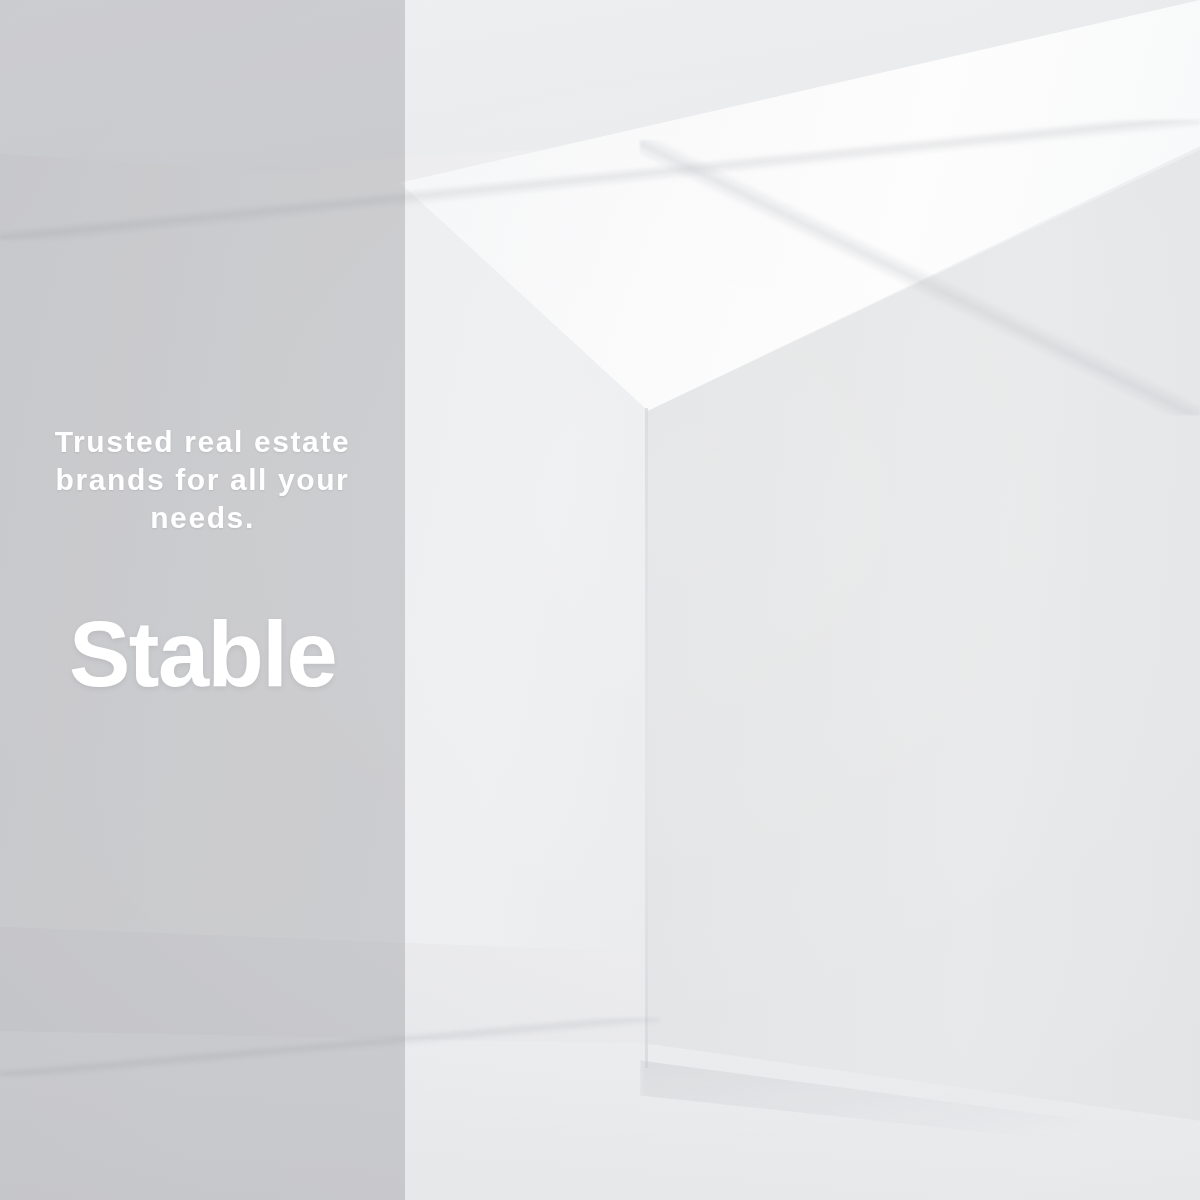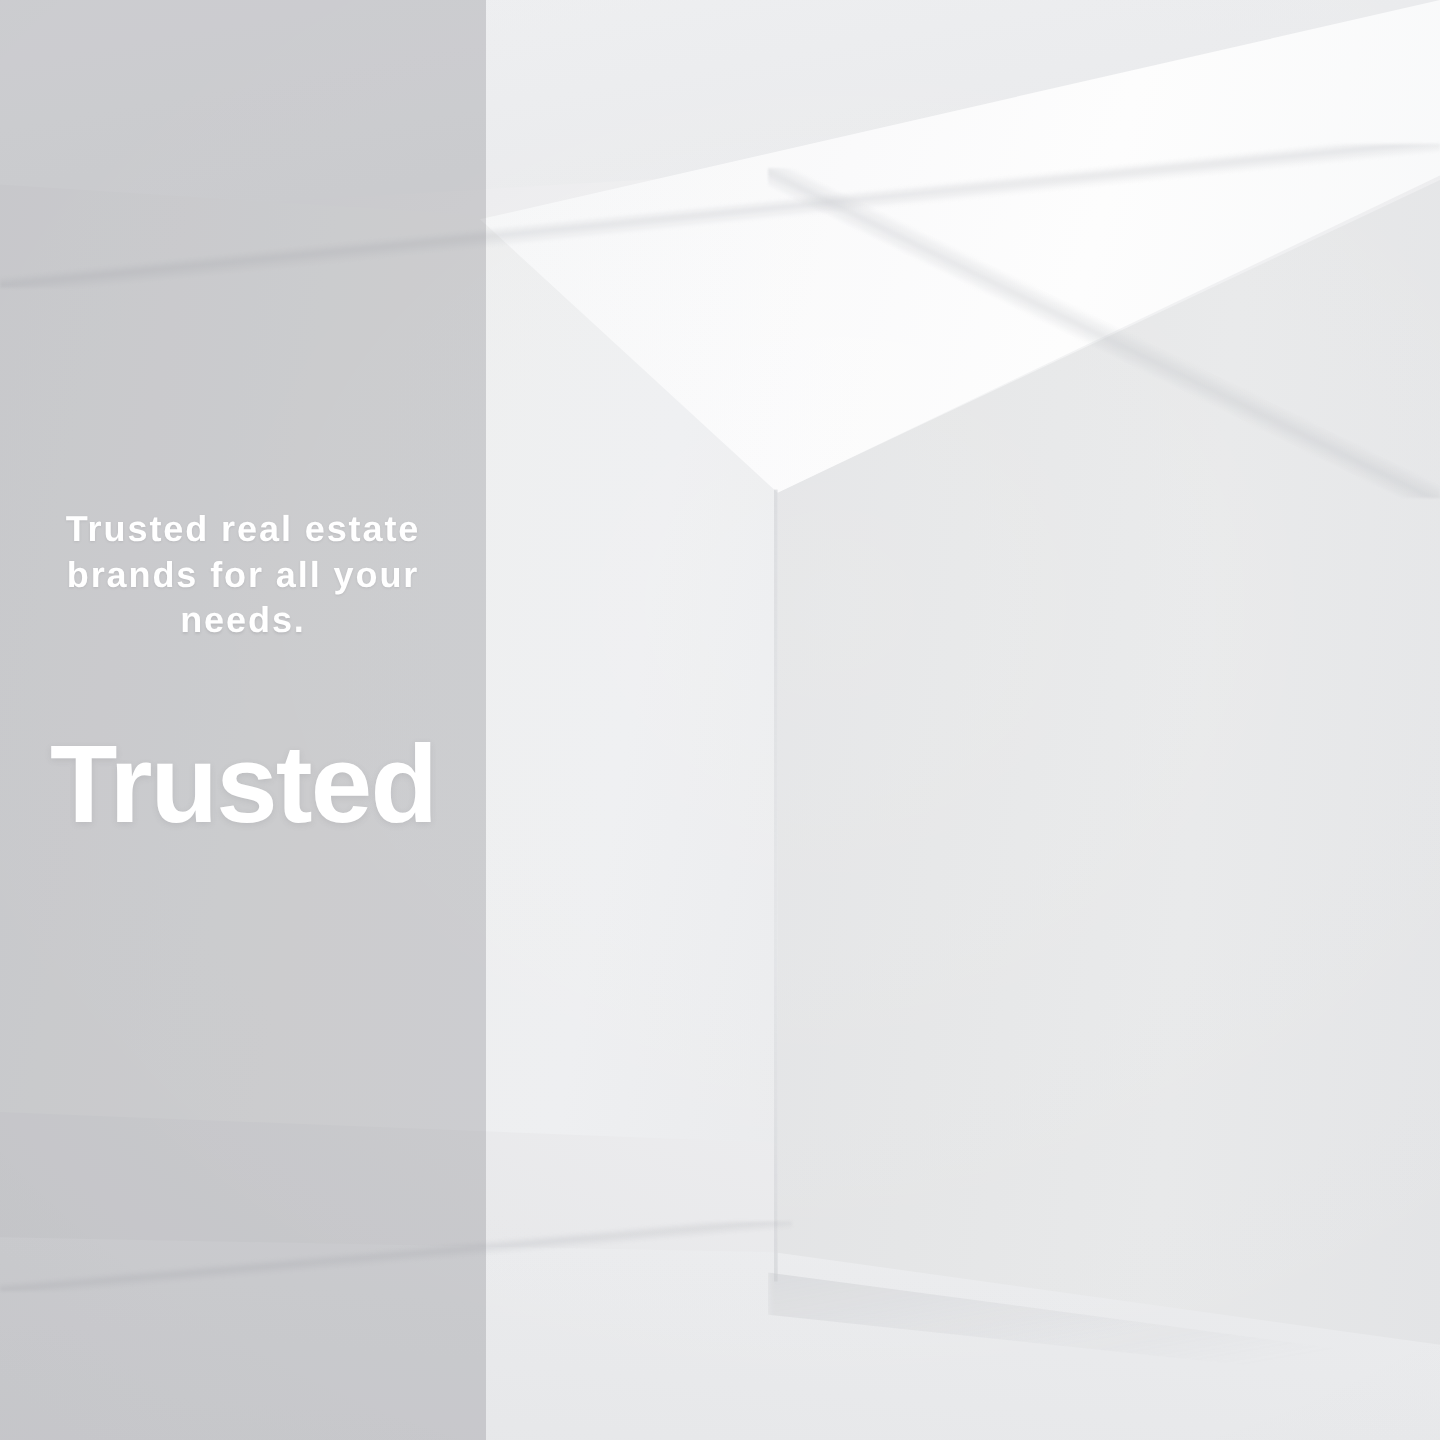--- a/index.html
+++ b/index.html
@@ -231,19 +231,19 @@
     <div class="vignette"></div>
   </div>
 
   <div class="overlay-panel"></div>
 
   <div class="copy-block">
 
     <p class="eyebrow">Trusted real estate brands for all your needs.</p>
 
     <h1 class="headline">
-      <span class="hl-line">Trusted</span>
+      <span class="hl-line">Stable</span>
     </h1>
 
 
   </div>
 
 </div>
 
 </body></html>

